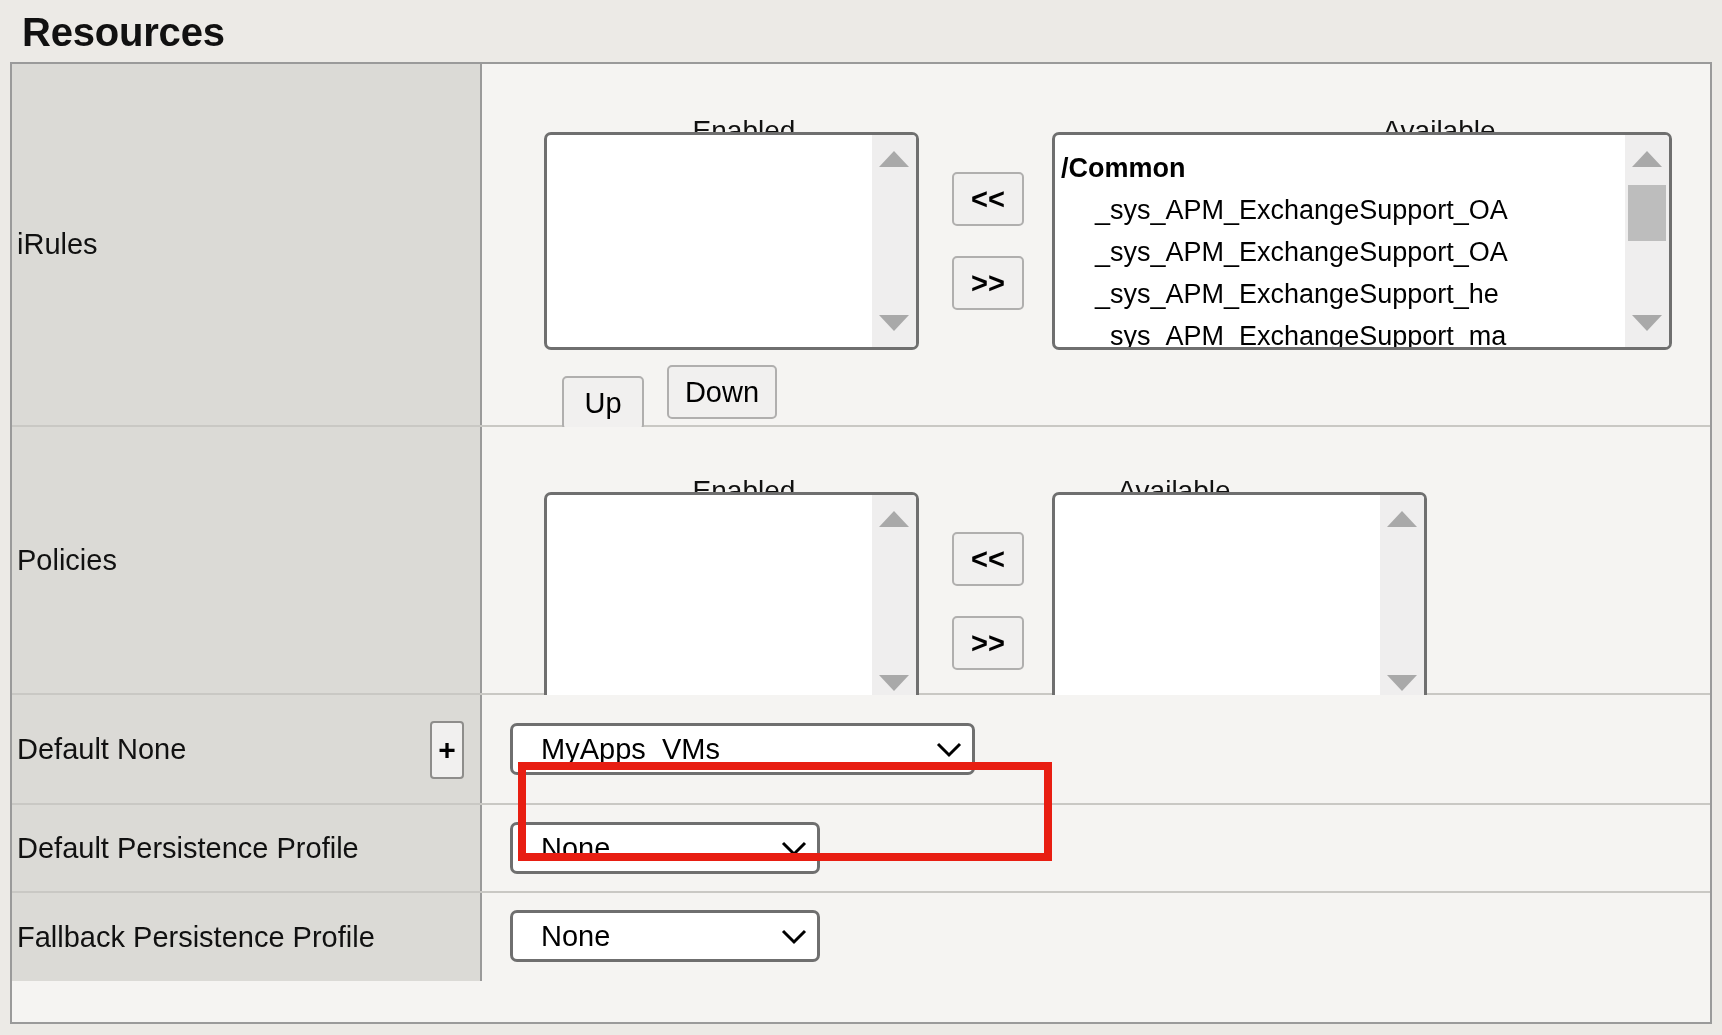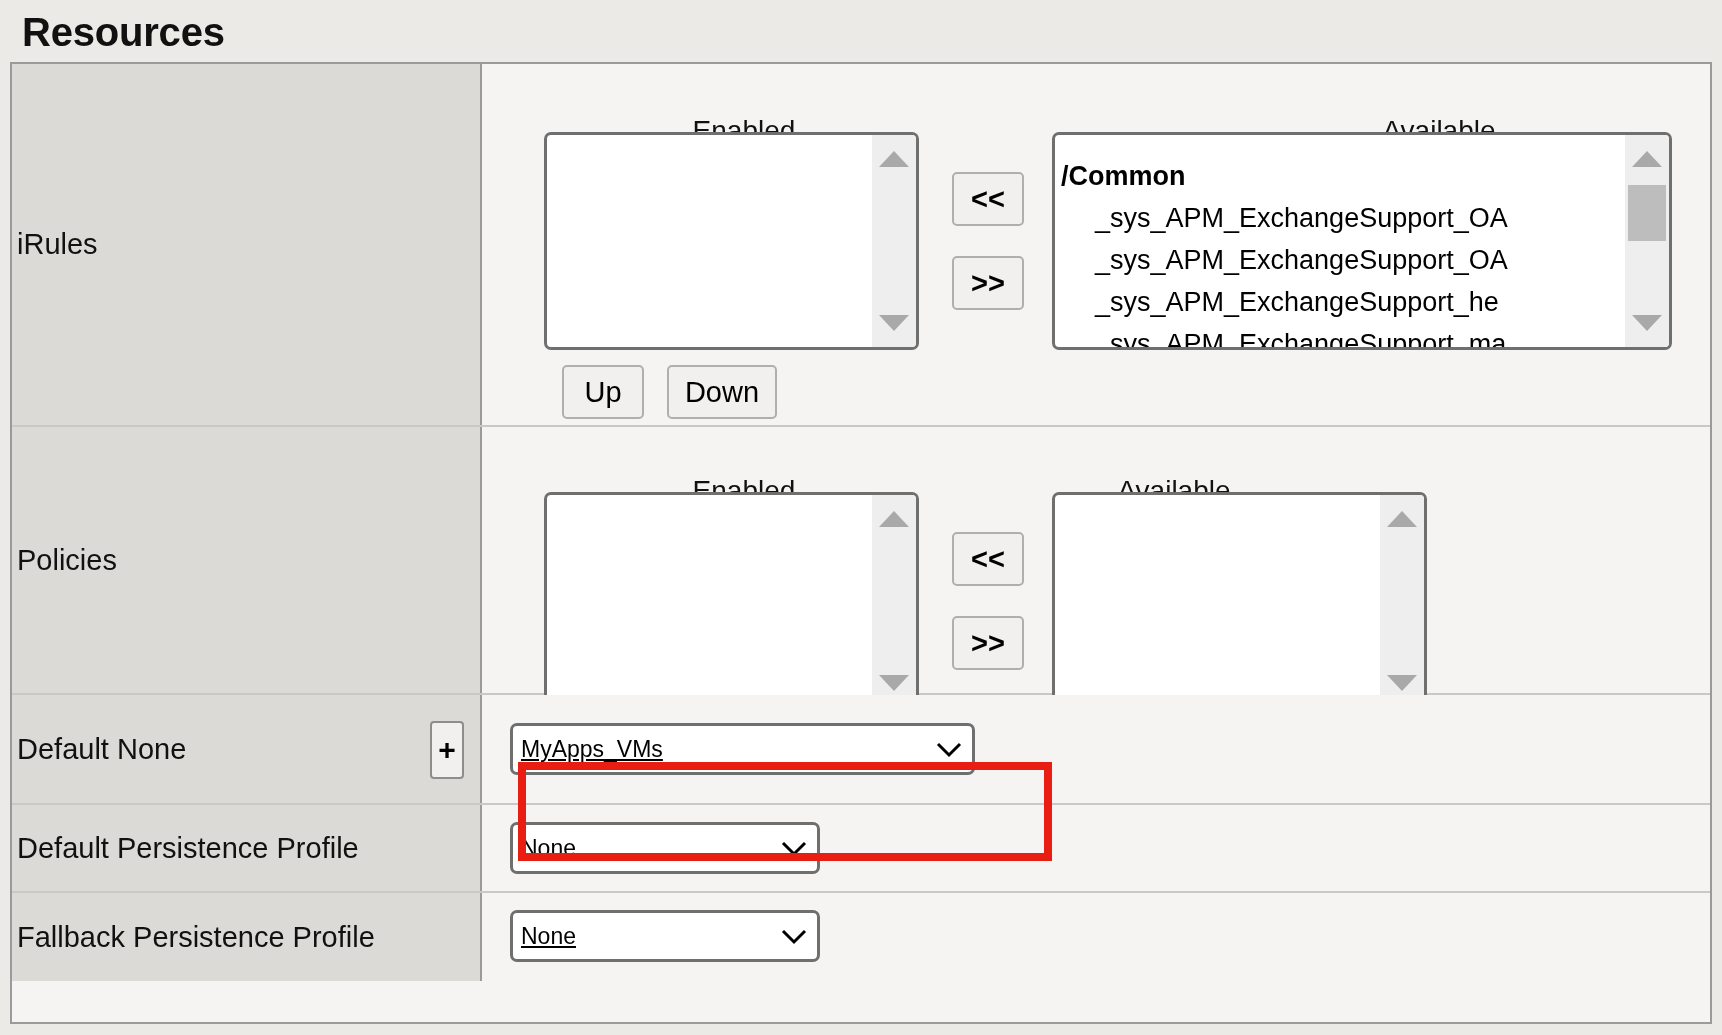--- a/index.html
+++ b/index.html
@@ -83,21 +83,21 @@
     background: #ffffff;
     border: 3px solid #6f6f6f;
     border-radius: 7px;
     box-sizing: border-box;
     overflow: hidden;
     display: flex;
   }
   .listbox .items {
     flex: 1 1 auto;
     overflow: hidden;
-    padding-top: 20px;
+    padding-top: 12px;
     white-space: nowrap;
   }
   .listbox .item {
     font-size: 27px;
     line-height: 42px;
     color: #000;
     white-space: nowrap;
     overflow: hidden;
   }
   .listbox .item.root {
@@ -180,27 +180,26 @@
     background: #ffffff;
     border: 3px solid #6f6f6f;
     border-radius: 7px;
     box-sizing: border-box;
     display: flex;
     align-items: center;
     height: 52px;
     cursor: default;
   }
   .select .val {
-    font-size: 23px;
+    font-size: 29px;
     color: #000;
-    padding-left: 8px;
+    padding-left: 28px;
     flex: 1 1 auto;
     white-space: nowrap;
     overflow: hidden;
-    text-decoration: underline;
   }
   .select .chev {
     flex: 0 0 46px;
     display: flex;
     align-items: center;
     justify-content: center;
   }
   .select .chev svg { display: block; }
 
   
@@ -248,21 +247,21 @@
               <div class="item child">_sys_APM_ExchangeSupport_he</div>
               <div class="item child">_sys_APM_ExchangeSupport_ma</div>
             </div>
           <div class="vscroll">
             <div class="arrow up"></div>
             <div class="thumb"></div>
             <div class="arrow down"></div>
           </div>
         </div>
 
-        <div class="btn updown" style="left:80px; top:301px; width:82px;">Up</div>
+        <div class="btn updown" style="left:80px; top:312px; width:82px;">Up</div>
         <div class="btn updown" style="left:185px; top:301px; width:110px;">Down</div>
       </div>
     </div>
 
     <div class="row" style="height:268px;">
       <div class="label-cell">
         <span class="lbl">Policies</span>
       </div>
       <div class="content-cell">
 

